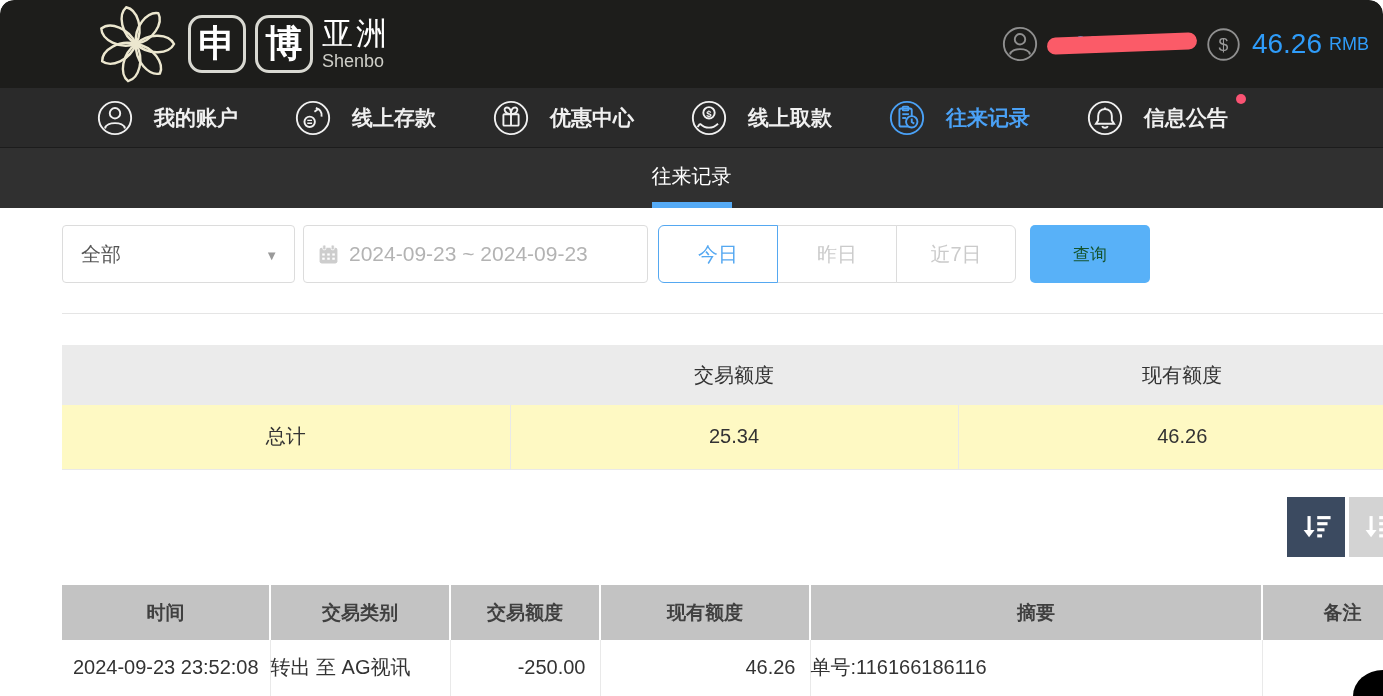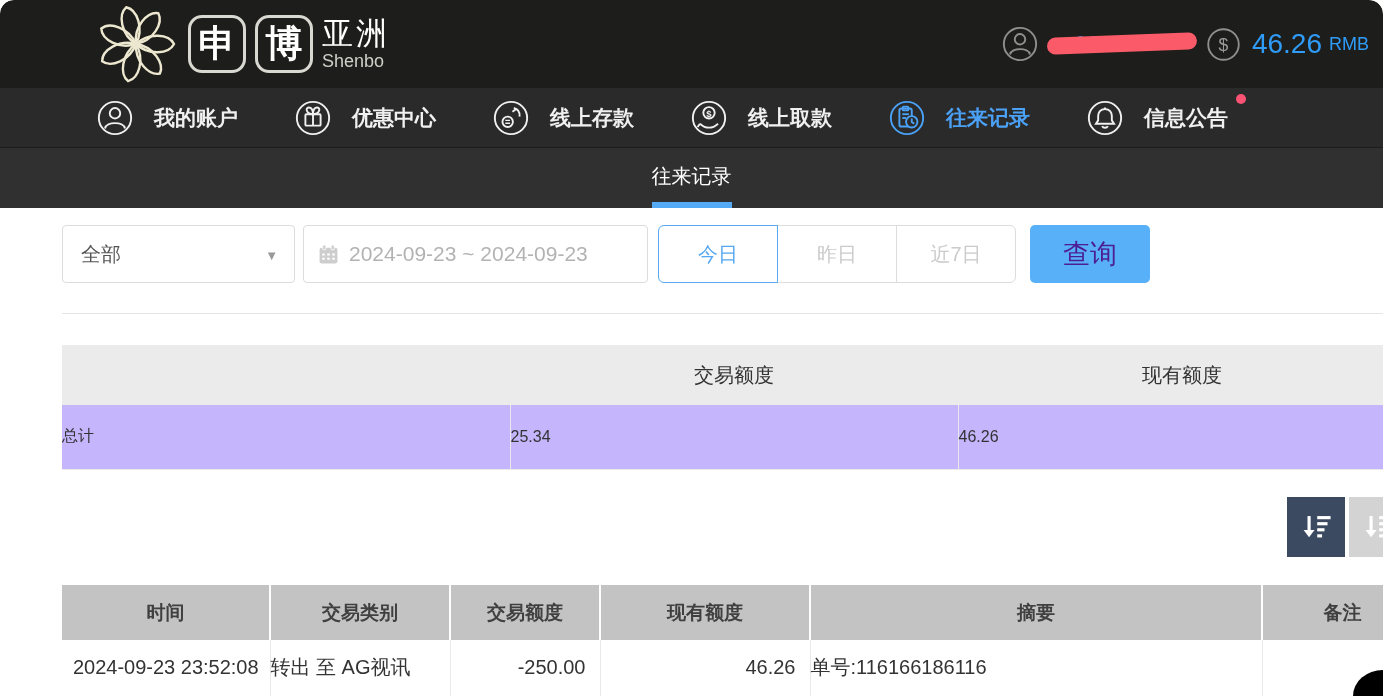--- a/index.html
+++ b/index.html
@@ -57,32 +57,32 @@
               border:1px solid #dcdcdc; border-radius:4px; display:flex; align-items:center;
               padding:0 14px; font-size:21px; color:#b3b3b3; background:#fff; cursor:pointer; }
   .date-box svg { margin-right:10px; flex:none; }
   .btn-group { position:absolute; left:658px; top:225px; width:358px; height:58px; display:flex; }
   .qbtn { flex:1; background:#fff; border:1px solid #dcdcdc; color:#cbcbcb; font-size:20px;
           display:flex; align-items:center; justify-content:center; cursor:pointer; margin-left:-1px; }
   .qbtn:first-child { border-radius:6px 0 0 6px; margin-left:0; }
   .qbtn:last-child { border-radius:0 6px 6px 0; }
   .qbtn.active { border:1px solid #55a8f1; color:#55a8f1; z-index:2; }
   .search-btn { position:absolute; left:1030px; top:225px; width:120px; height:58px; border:none;
-                background:#58b1f8; color:#4c1d95; font-size:27px; border-radius:5px; cursor:pointer;
+                background:#58b1f8; color:#14532d; font-size:17px; border-radius:5px; cursor:pointer;
                 font-family:inherit; }
 
   .divider { position:absolute; left:62px; top:313px; width:1321px; height:1px; background:#e5e5e5; }
 
   
   .summary { position:absolute; left:62px; top:345px; width:1344px; border-collapse:collapse;
              table-layout:fixed; }
   .summary col { width:448px; }
   .summary thead td { height:60px; background:#ebebeb; font-size:20px; color:#333;
                       text-align:center; }
-  .summary tbody td { height:64px; background:#c4b5fd; font-size:16px; color:#333; text-align:left;
+  .summary tbody td { height:64px; background:#fef9c3; font-size:20px; color:#333; text-align:center;
                       border-bottom:1px solid #e9e9e9; }
   .summary tbody td + td { border-left:1px solid #e9e9e9; }
 
   
   .sort-btns { position:absolute; left:1287px; top:497px; display:flex; gap:4px; }
   .sort-btn { width:58px; height:60px; display:flex; align-items:center; justify-content:center;
               border:none; cursor:pointer; }
   .sort-btn.dark { background:#3b4a60; }
   .sort-btn.light { background:#d3d3d3; }
 
@@ -166,36 +166,36 @@
       <svg width="38" height="38" viewBox="0 0 40 40" fill="none" stroke="currentColor" stroke-width="2">
         <circle cx="20" cy="20" r="17"></circle>
           <circle cx="20" cy="15" r="5.5"></circle>
         <path d="M9.5 31c1.5-7.5 19.5-7.5 21 0"></path>
       </svg>
       <span>我的账户</span>
     </div>
     <div class="nav-item">
       <svg width="38" height="38" viewBox="0 0 40 40" fill="none" stroke="currentColor" stroke-width="2">
         <circle cx="20" cy="20" r="17"></circle>
+        <circle cx="16.5" cy="24" r="5.5"></circle>
+        <path d="M14 22.5h5M14 25.5h5" stroke-width="1.4"></path>
+        <path d="M23 9.5q7 2 6 9"></path>
+        <path d="M21.5 13.5l4-3"></path>
+      </svg>
+      <span>线上存款</span>
+    </div>
+    <div class="nav-item">
+      <svg width="38" height="38" viewBox="0 0 40 40" fill="none" stroke="currentColor" stroke-width="2">
+        <circle cx="20" cy="20" r="17"></circle>
         <rect x="12" y="16" width="16" height="12" rx="1"></rect>
         <line x1="20" y1="16" x2="20" y2="28"></line>
         <path d="M20 16c-7 0-8.5-7-4.5-7s4.5 5 4.5 7z"></path>
         <path d="M20 16c7 0 8.5-7 4.5-7s-4.5 5-4.5 7z"></path>
       </svg>
       <span>优惠中心</span>
-    </div>
-    <div class="nav-item">
-      <svg width="38" height="38" viewBox="0 0 40 40" fill="none" stroke="currentColor" stroke-width="2">
-        <circle cx="20" cy="20" r="17"></circle>
-        <circle cx="16.5" cy="24" r="5.5"></circle>
-        <path d="M14 22.5h5M14 25.5h5" stroke-width="1.4"></path>
-        <path d="M23 9.5q7 2 6 9"></path>
-        <path d="M21.5 13.5l4-3"></path>
-      </svg>
-      <span>线上存款</span>
     </div>
     <div class="nav-item">
       <svg width="38" height="38" viewBox="0 0 40 40" fill="none" stroke="currentColor" stroke-width="2">
         <circle cx="20" cy="20" r="17"></circle>
         <circle cx="20" cy="14.5" r="6"></circle>
         <text x="20" y="18.5" text-anchor="middle" font-size="10" fill="currentColor" stroke="none" font-family="Liberation Sans, sans-serif">$</text>
         <path d="M10.5 26c6 5.5 13 5.5 19 0"></path>
         <path d="M10.5 26l-2.5 3.5"></path>
       </svg>
       <span>线上取款</span>

